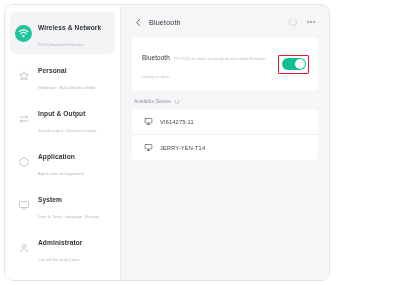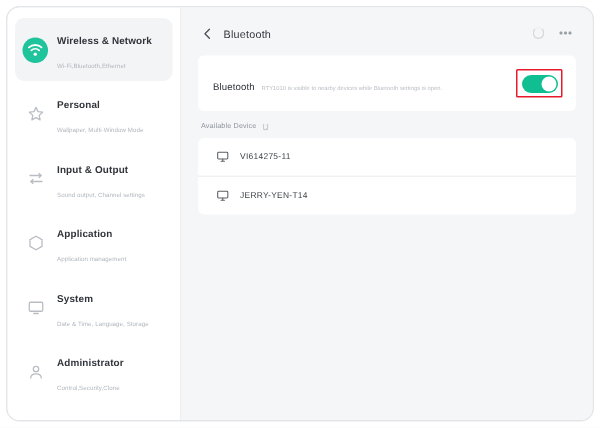--- a/index.html
+++ b/index.html
@@ -5,21 +5,21 @@
   * { box-sizing: border-box; margin: 0; padding: 0; }
   html, body {
     width: 400px; height: 285px;
     background: #ffffff;
     font-family: "Liberation Sans", sans-serif;
     overflow: hidden;
   }
   .window {
     position: absolute;
     left: 4px; top: 4px;
-    width: 392px; height: 277px;
+    width: 326px; height: 277px;
     background: #ffffff;
     border: 1px solid #e3e5e8;
     border-radius: 9px;
     display: flex;
     overflow: hidden;
   }
 
   
   .sidebar {
     width: 116px;

